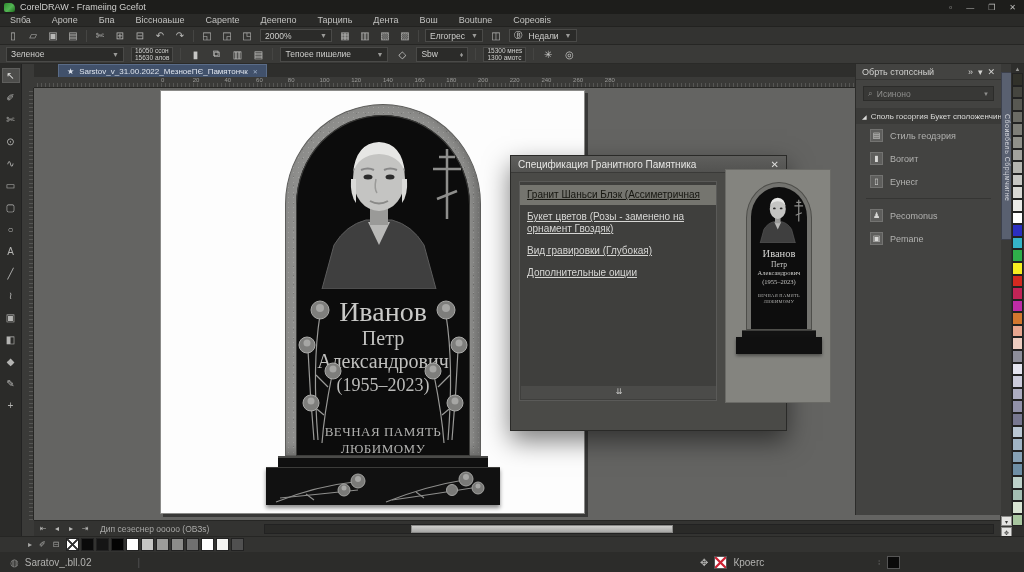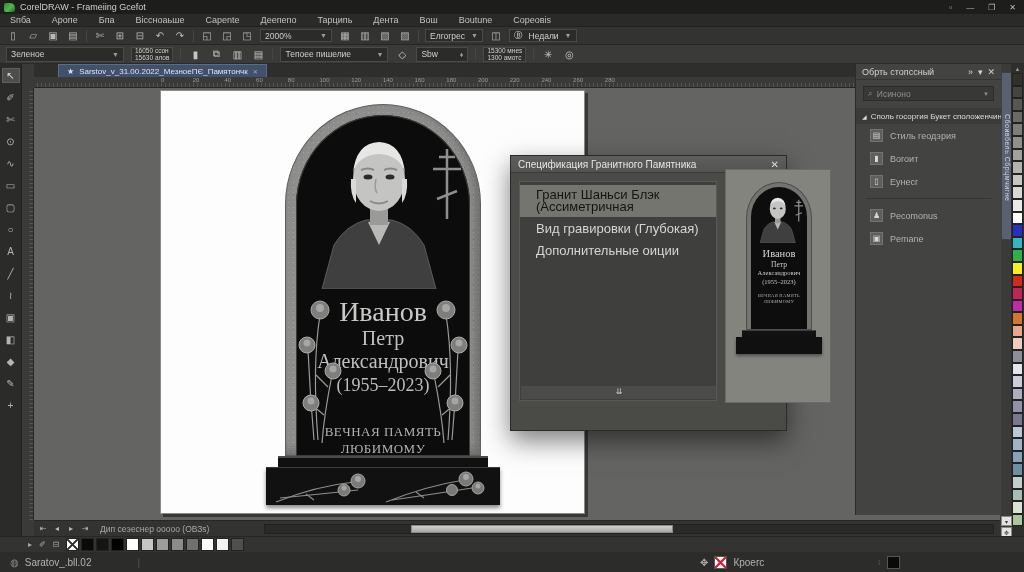--- a/index.html
+++ b/index.html
@@ -46,21 +46,21 @@
   .mon-epi.first{margin-top:26px;}
   #pedestal{position:absolute;left:12px;top:352px;width:210px;height:11px;background:#101010;border-top:2px solid #4a4a48;}
   #base{position:absolute;left:0;top:363px;width:234px;height:38px;background:#111;border-top:1px solid #3c3c3a;box-shadow:0 3px 4px rgba(0,0,0,.45);overflow:hidden;}
   #portrait-main{margin-top:12px;}
   .flowers{position:absolute;pointer-events:none;}
   
   #dialog{left:510px;top:155px;width:277px;height:276px;background:#4a4a47;border:1px solid #2a2a28;box-shadow:0 10px 24px rgba(0,0,0,.5);}
   #dlg-title{position:absolute;left:0;top:0;width:100%;height:17px;background:linear-gradient(#5f5f5d,#525250);display:flex;align-items:center;padding:0 7px;font-size:10px;color:#e6e6e4;border-bottom:1px solid #3a3a38;}
   #dlg-close{margin-left:auto;font-size:10px;color:#dcdcda;}
   #dlg-list{position:absolute;left:8px;top:25px;width:198px;height:220px;background:#3f3f3d;border:1px solid #5a5a58;padding:3px 0;overflow:hidden;}
-  .dlg-item{font-size:13px;line-height:12px;color:#d6d6d4;padding:4px 16px;margin-bottom:2px;}
+  .dlg-item{font-size:10px;line-height:12px;color:#d6d6d4;padding:4px 7px;margin-bottom:2px;text-decoration:underline;}
   .dlg-item.sel{background:#75756f;color:#15150f;}
   #dlg-scroll{position:absolute;left:1px;bottom:1px;width:196px;height:13px;background:#4b4b49;color:#cfcfcd;font-size:8px;text-align:center;line-height:12px;}
   #dlg-preview{position:absolute;left:214px;top:13px;width:106px;height:234px;background:#84847f;border:1px solid #6a6a66;}
   
   #mini{position:absolute;left:10px;top:10px;width:86px;height:212px;}
   #mini-stele{position:absolute;left:10px;top:2px;width:66px;height:148px;background:#73736f;border-radius:33px 33px 0 0/36px 36px 0 0;border:1px solid #4e4e4a;}
   #mini-inner{position:absolute;left:4px;top:4px;width:56px;height:142px;background:#0d0d0d;border-radius:28px 28px 0 0/30px 30px 0 0;overflow:hidden;text-align:center;}
   .mini-name{font-family:"Liberation Serif",serif;color:#d6d6d4;font-size:10.5px;line-height:12px;margin-top:1px;}
   .mini-first{font-family:"Liberation Serif",serif;color:#c9c9c7;font-size:7.5px;line-height:9px;}
   .mini-patr{font-family:"Liberation Serif",serif;color:#c9c9c7;font-size:6.5px;line-height:8px;}
@@ -355,20 +355,21 @@
     </div>
   </div>
 
   <div id="dialog" class="abs">
     <div id="dlg-title">
       <span>Спецификация Гранитного Памятника</span>
       <span id="dlg-close">✕</span>
     </div>
     <div id="dlg-list">
       <div class="dlg-item sel">Гранит Шаньси Блэк (Ассиметричная</div>
+        <div class="dlg-item">Букет цветов (Розы - заменено на орнамент Гвоздяк)</div>
         <div class="dlg-item">Вид гравировки (Глубокая)</div>
         <div class="dlg-item">Дополнительные оиции</div>
         <div id="dlg-scroll">⇊</div>
     </div>
     <div id="dlg-preview">
       <div id="mini">
         <div id="mini-stele">
           <div id="mini-inner">
             <svg style="margin-top:6px" width="50" height="50" viewBox="0 0 158 162">
               <g>

